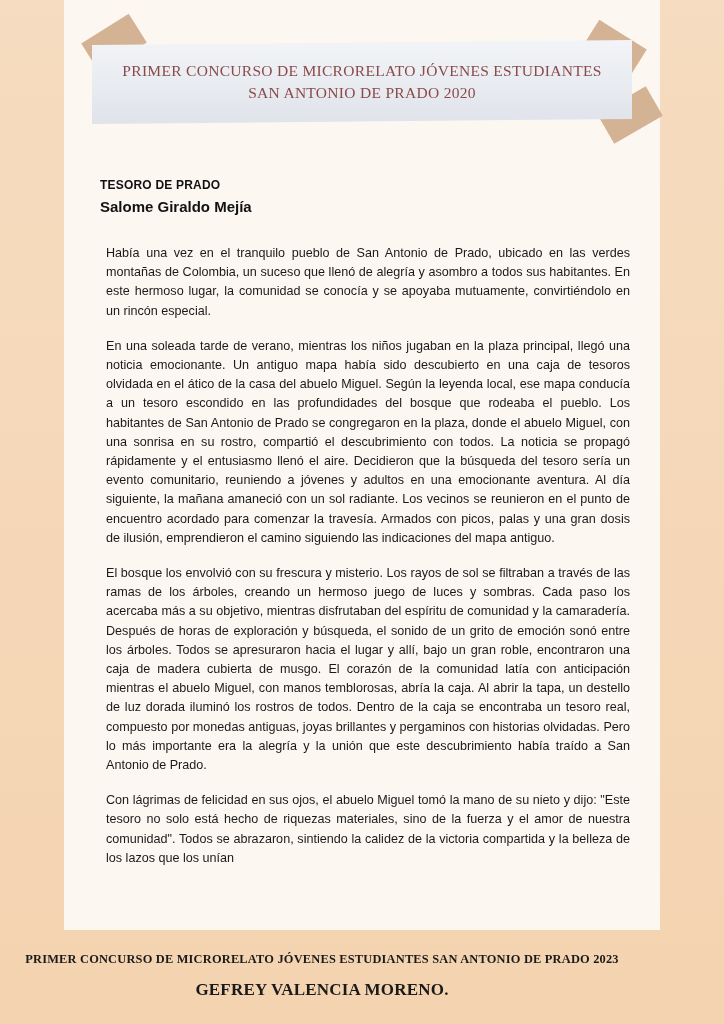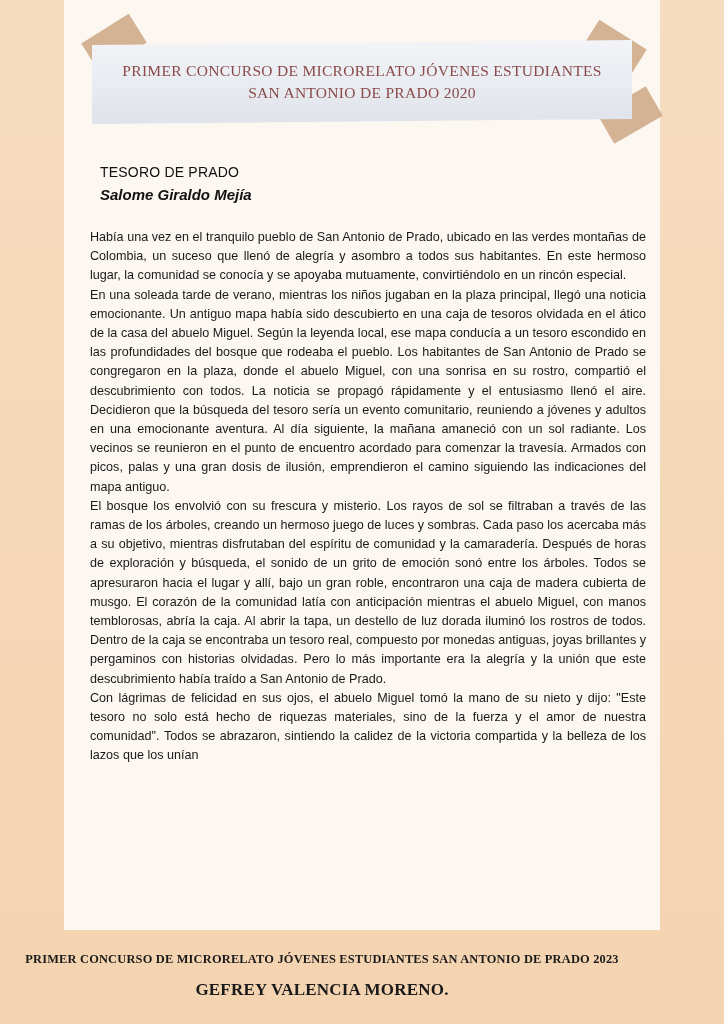--- a/index.html
+++ b/index.html
@@ -81,47 +81,46 @@
     white-space: nowrap;
   }
   
   .title-block {
     position: absolute;
     left: 100px;
     top: 162px;
     width: 520px;
   }
   .doc-title {
-    font-size: 14px;
-    font-weight: normal;
+    font-size: 12px;
+    font-weight: bold;
     color: #111;
     letter-spacing: 0.2px;
-    margin: 2px 0 6px 0;
+    margin: 16px 0 6px 0;
   }
   .doc-author {
     font-size: 15px;
     font-weight: bold;
     color: #111;
     margin: 0;
-    font-style: italic;
   }
   
   .body-text {
     position: absolute;
     left: 90px;
     top: 228px;
     width: 556px;
     font-size: 12.6px;
     line-height: 19.2px;
     color: #1a1a1a;
     text-align: justify;
     text-justify: inter-word;
   }
   .body-text p {
-    margin: 0;
+    margin: 16px;
     text-indent: 0;
   }
   
   .footer {
     position: absolute;
     left: 0;
     top: 952px;
     width: 644px;
     text-align: center;
   }

